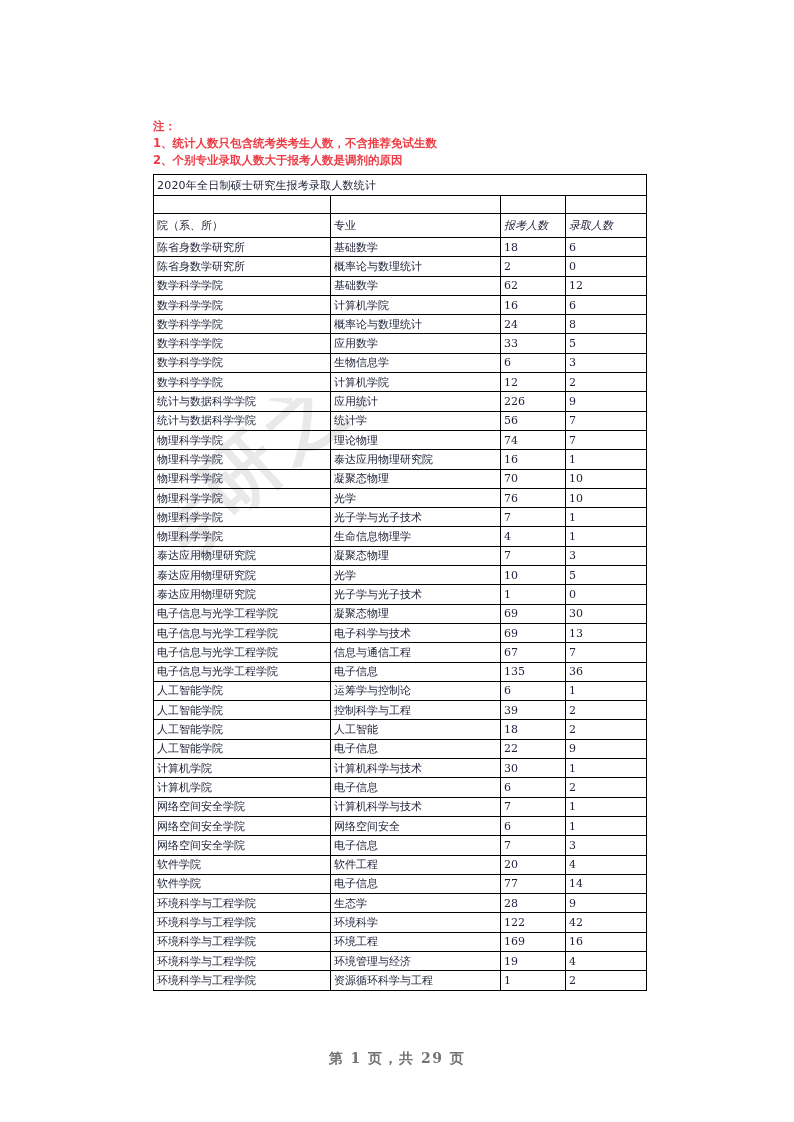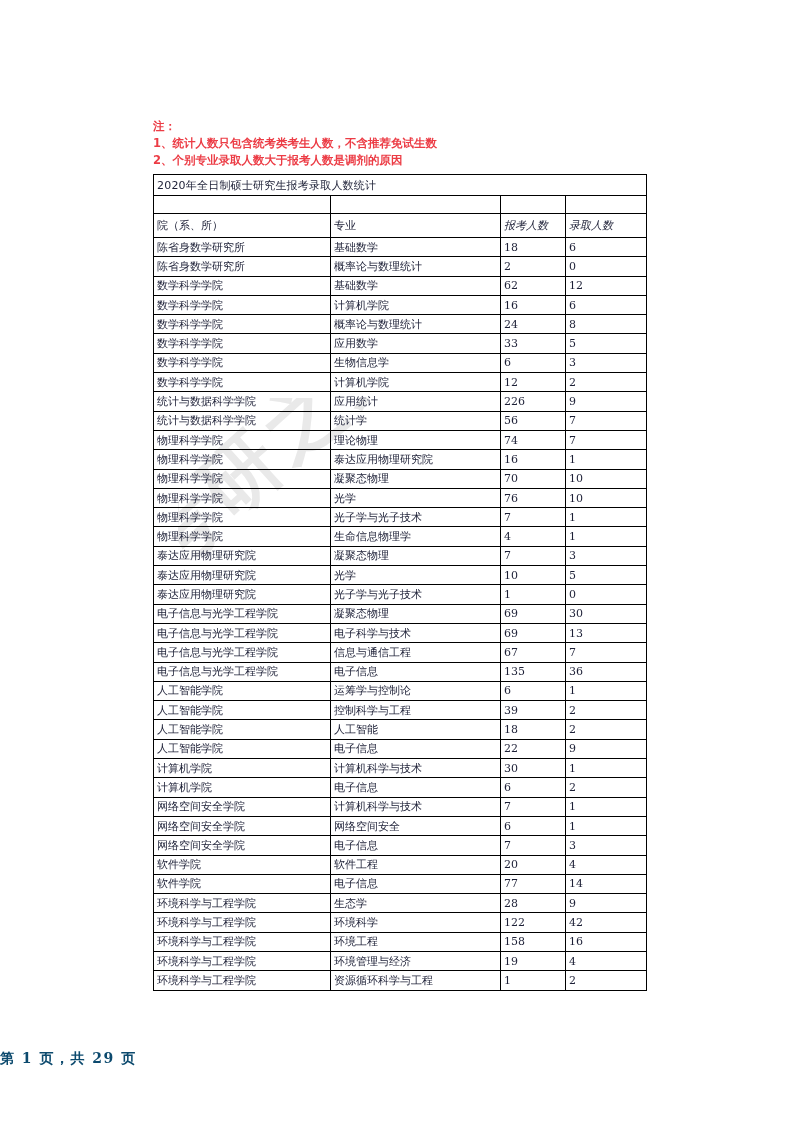--- a/index.html
+++ b/index.html
@@ -116,25 +116,26 @@
     font-style: italic;
   }
   .data-row td { height: 18.3px; }
 
   
   #footer {
     position: absolute;
     left: 0;
     top: 1050px;
     width: 794px;
+    text-align: center;
     z-index: 3;
     font-family: "DejaVu Serif", "Liberation Serif", serif;
     font-size: 14px;
     font-weight: bold;
-    color: #0c4a6e;
+    color: #737373;
     letter-spacing: 1.5px;
   }
 </style>
 </head>
 <body>
 
 <div id="page">
 
   <div id="watermark">
     <div class="wm-text">考研之家打印</div>
@@ -381,21 +382,21 @@
         </tr>
         <tr class="data-row">
           <td>环境科学与工程学院</td>
           <td>环境科学</td>
           <td>122</td>
           <td>42</td>
         </tr>
         <tr class="data-row">
           <td>环境科学与工程学院</td>
           <td>环境工程</td>
-          <td>158</td>
+          <td>169</td>
           <td>16</td>
         </tr>
         <tr class="data-row">
           <td>环境科学与工程学院</td>
           <td>环境管理与经济</td>
           <td>19</td>
           <td>4</td>
         </tr>
         <tr class="data-row">
           <td>环境科学与工程学院</td>

